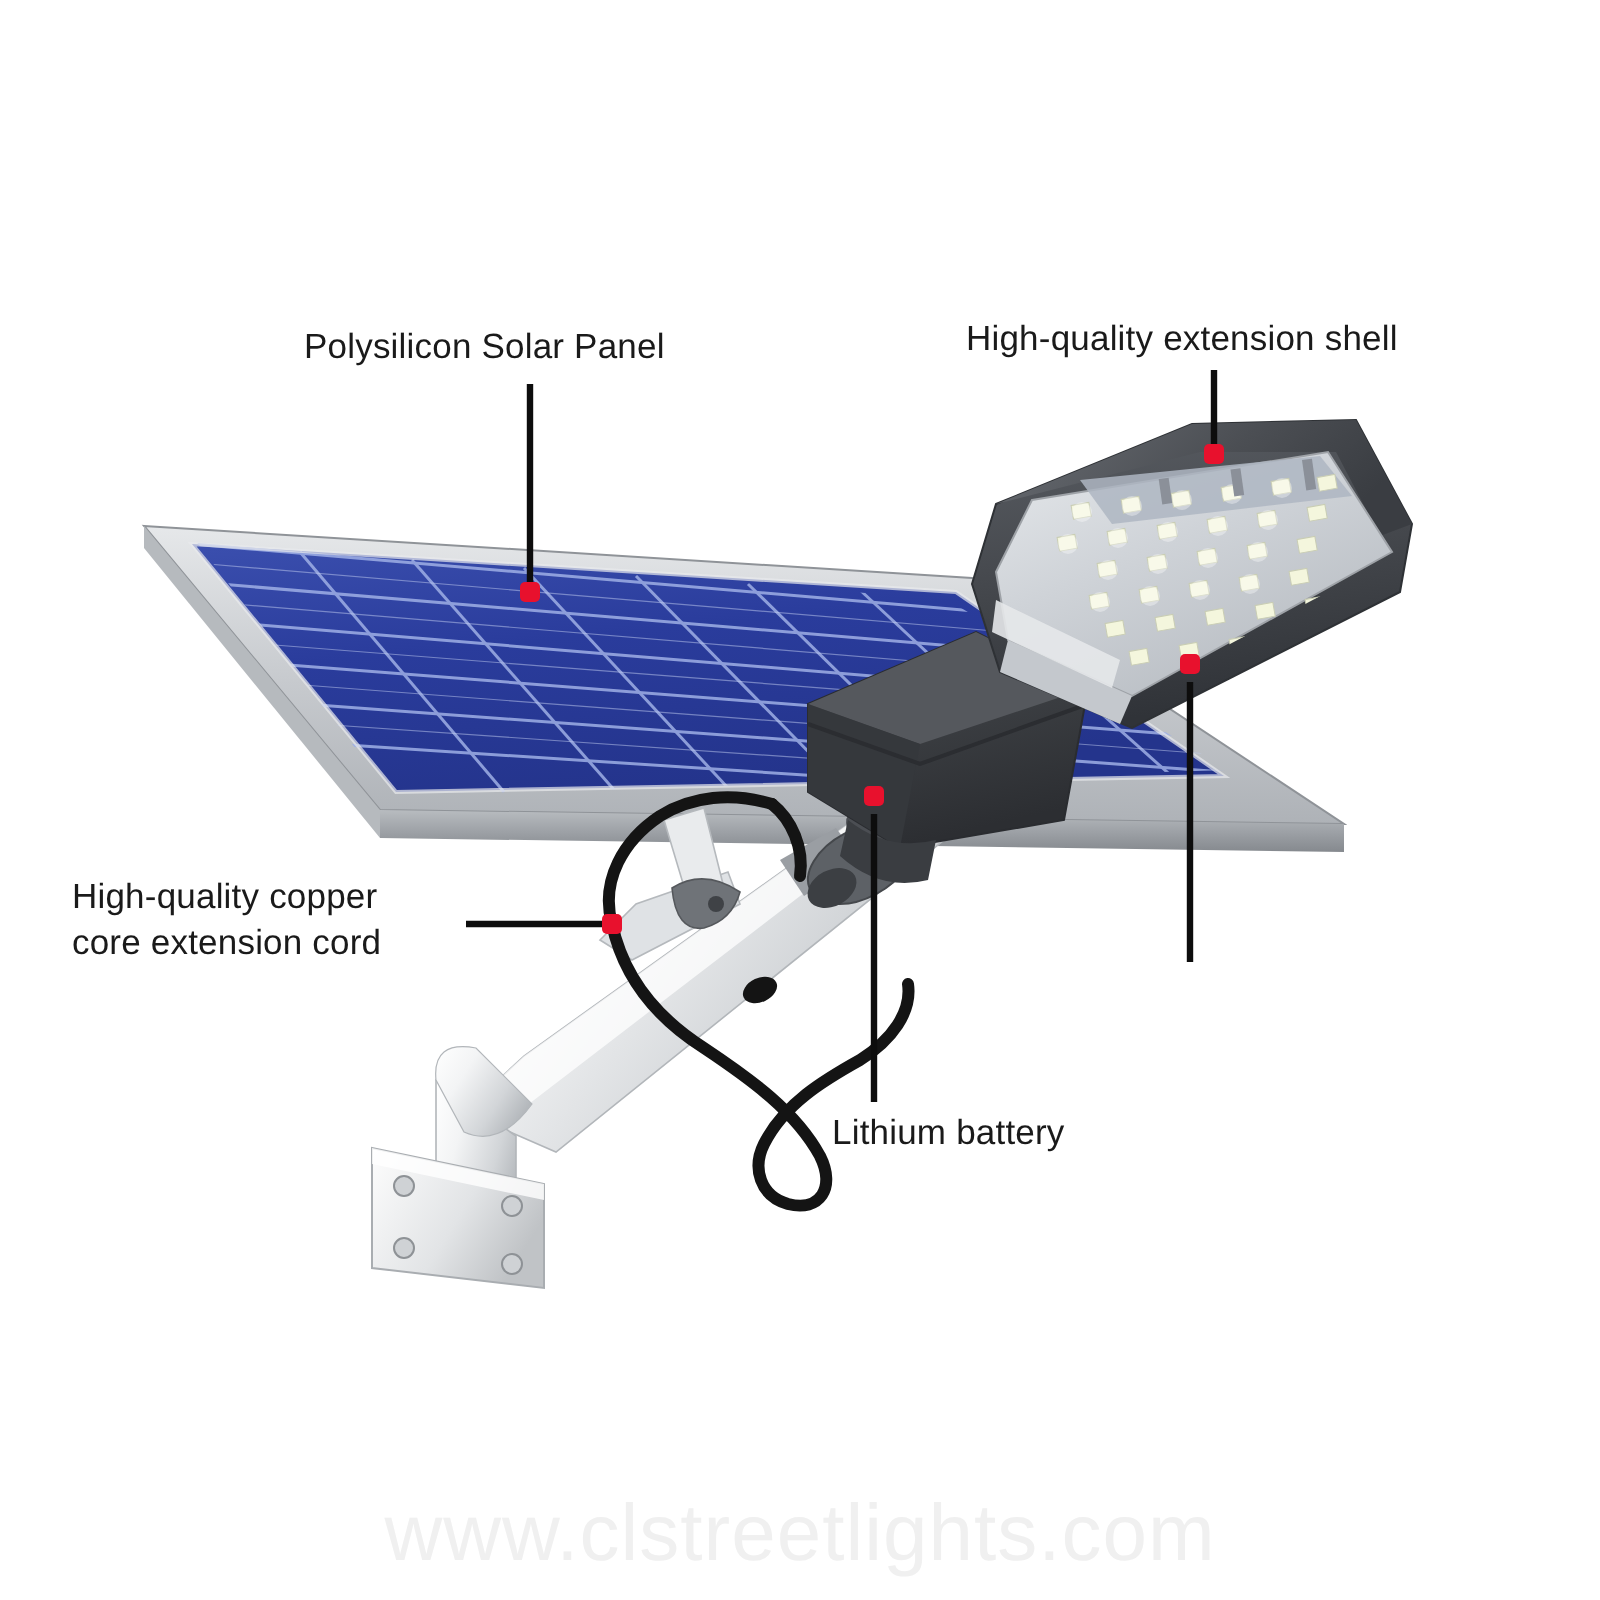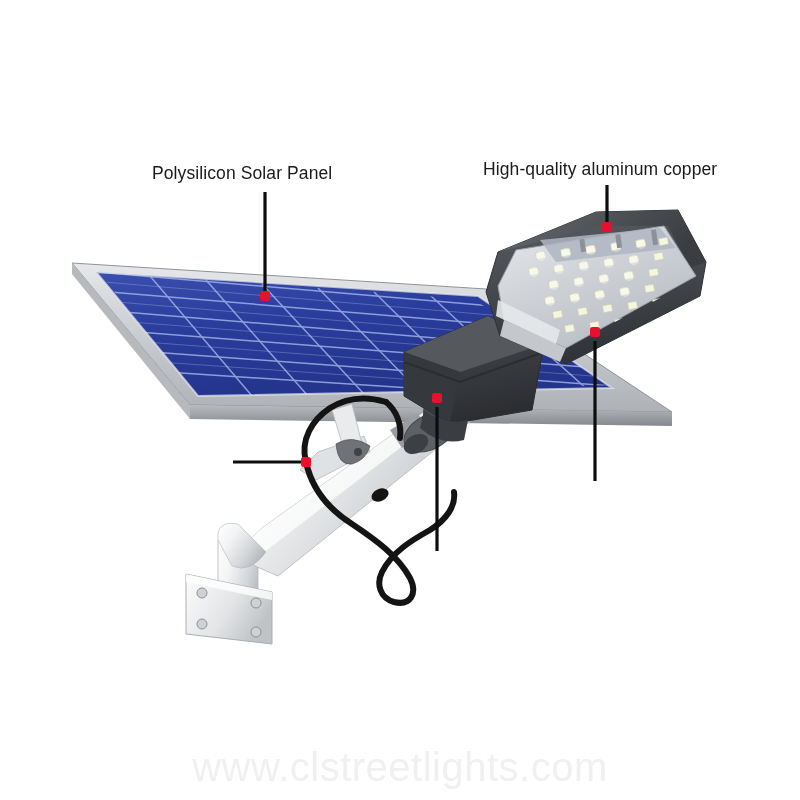--- a/index.html
+++ b/index.html
@@ -300,20 +300,23 @@
         <rect x="301" y="457" width="10" height="10" rx="2.5" fill="#e8112d"></rect>
         <line x1="595" y1="341" x2="595" y2="481" stroke="#0d0d0d" stroke-width="3.2"></line>
         <rect x="590" y="327" width="10" height="10" rx="2.5" fill="#e8112d"></rect>
         <line x1="437" y1="407" x2="437" y2="551" stroke="#0d0d0d" stroke-width="3.2"></line>
         <rect x="432" y="393" width="10" height="10" rx="2.5" fill="#e8112d"></rect>
       </g>
   </svg>
 
   <div class="callout" style="left:152px; top:162px;">Polysilicon Solar Panel</div>
 
-  <div class="callout" style="left:483px; top:158px;">High-quality aluminum copper</div>
-
-
-
+  <div class="callout" style="left:483px; top:158px;">High-quality extension shell</div>
+
+  <div class="callout" style="left:36px; top:437px;">High-quality copper
+core extension cord</div>
+
+
+  <div class="callout" style="left:416px; top:555px;">Lithium battery</div>
 
   <div class="watermark">www.clstreetlights.com</div>
 
 </div>
 
 </body></html>

